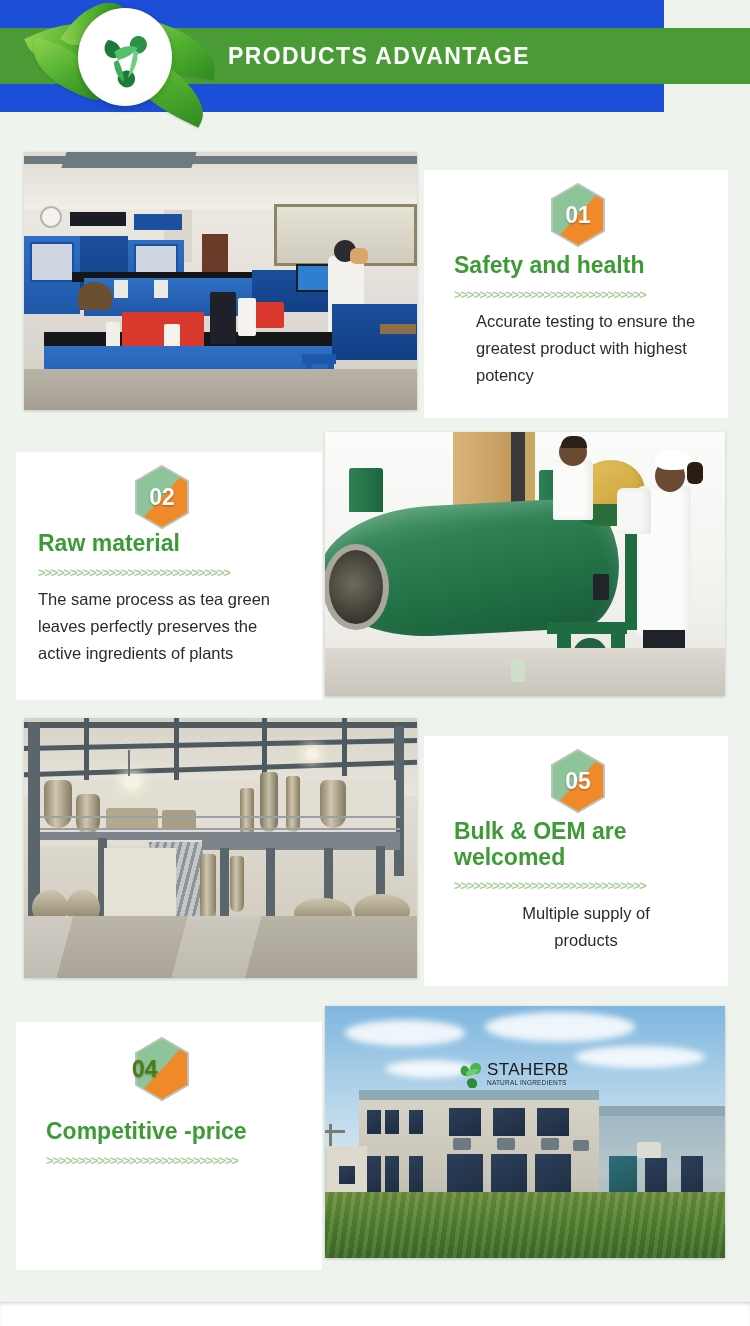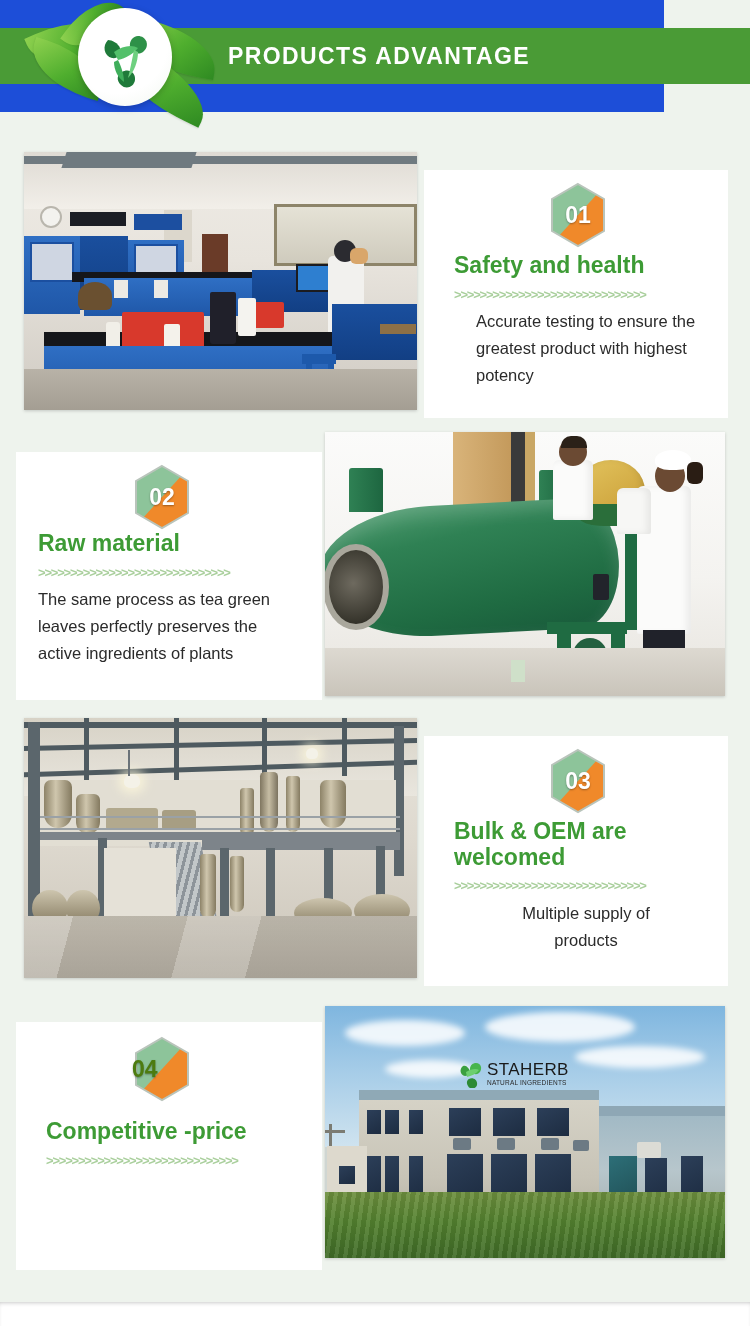--- a/index.html
+++ b/index.html
@@ -401,21 +401,21 @@
               </clipPath>
             </defs>
           <g clip-path="url(#hexclip3)">
             <rect x="0" y="0" width="60" height="66" fill="#8dc49a"></rect>
             <polygon points="60,0 60,66 0,66" fill="#f0892a"></polygon>
           </g>
           <polygon points="30,2 56,17 56,49 30,64 4,49 4,17" fill="none" stroke="#b9c4bb" stroke-width="2"></polygon>
         </svg>
         <div style="position:absolute; left:0; top:0; width:60px; height:66px; line-height:66px;
                     text-align:center; color:#ffffff; font-size:23px; font-weight:bold;
-                    text-shadow:0 1px 2px rgba(0,0,0,0.35);">03</div>
+                    text-shadow:0 1px 2px rgba(0,0,0,0.35);">05</div>
       </div>
 
       <div class="hex-title" style="left:30px; top:82px; width:262px;">Bulk &amp; OEM are
 welcomed</div>
       <div class="chevrons" style="left:30px; top:142px; width:252px;">&gt;&gt;&gt;&gt;&gt;&gt;&gt;&gt;&gt;&gt;&gt;&gt;&gt;&gt;&gt;&gt;&gt;&gt;&gt;&gt;&gt;&gt;&gt;&gt;&gt;&gt;&gt;&gt;&gt;&gt;</div>
       <div class="desc" style="left:30px; top:164px; width:264px;text-align:center;">Multiple supply of
 products</div>
     </div>
   </div>
 

